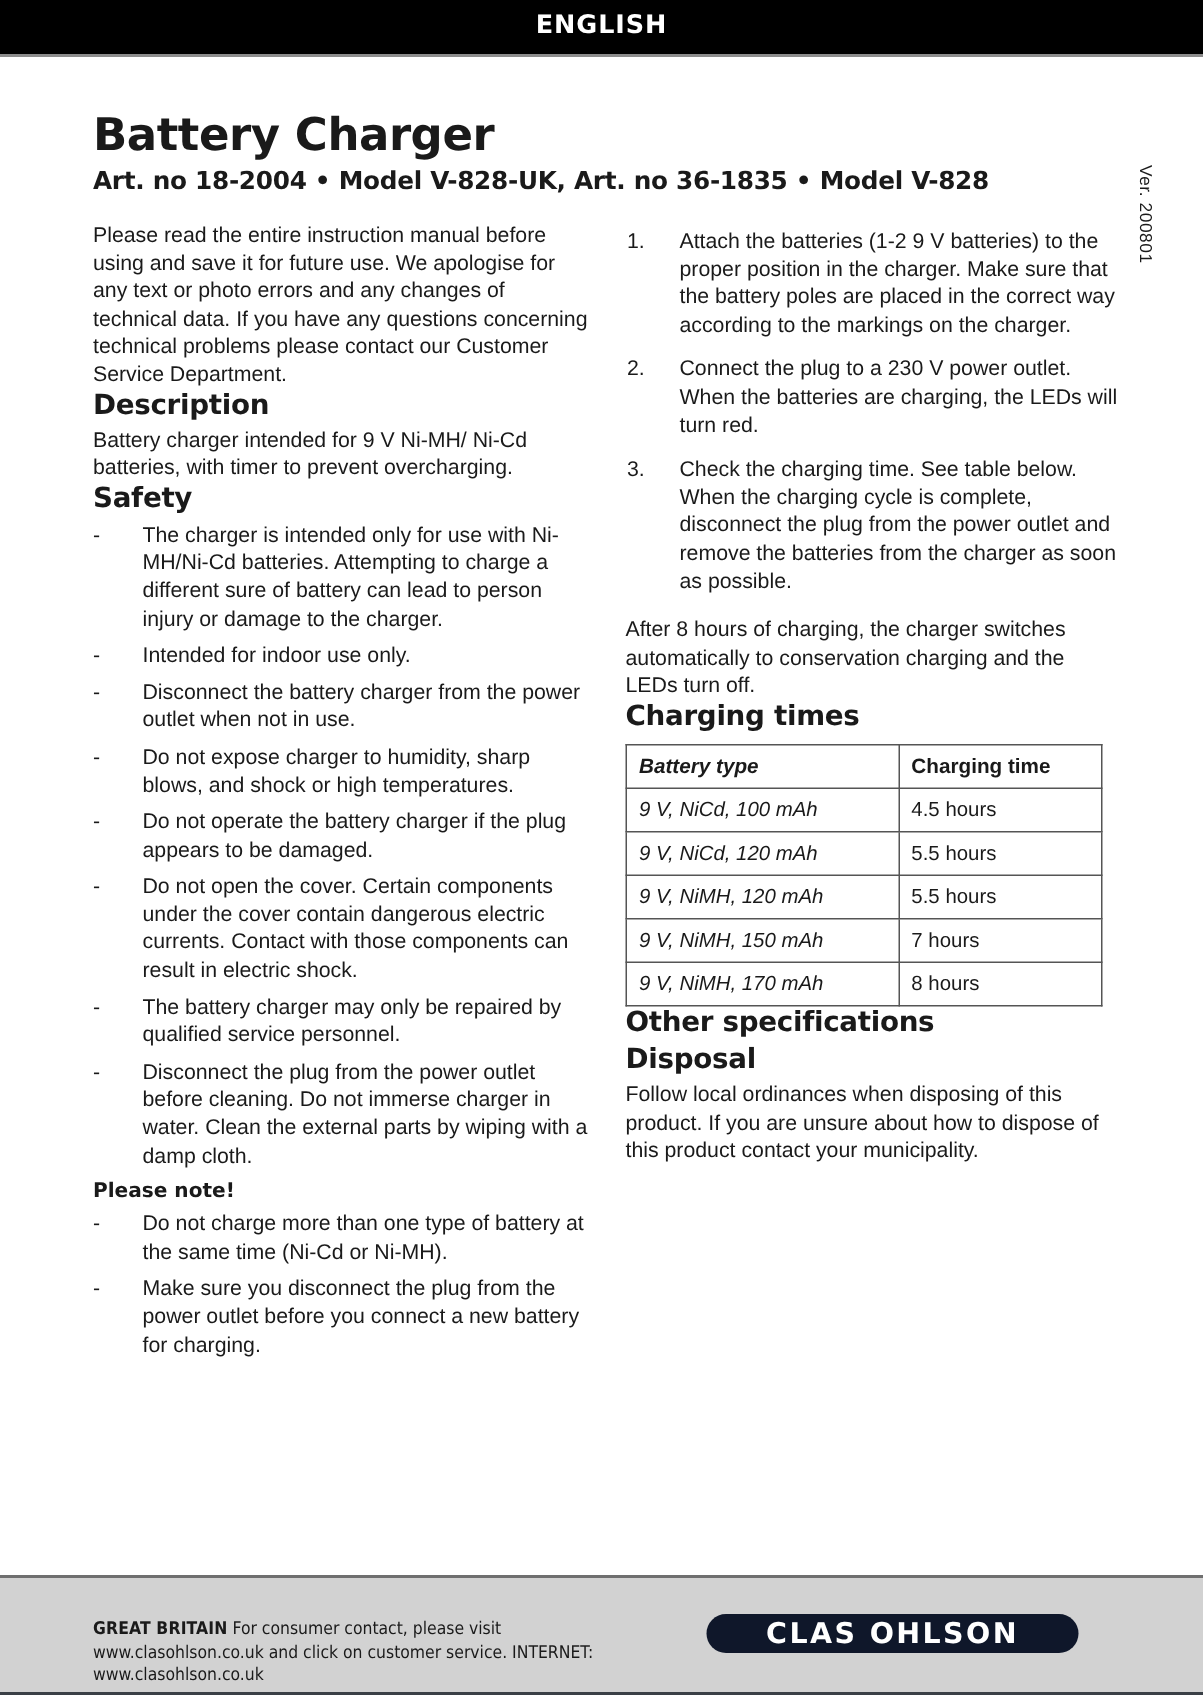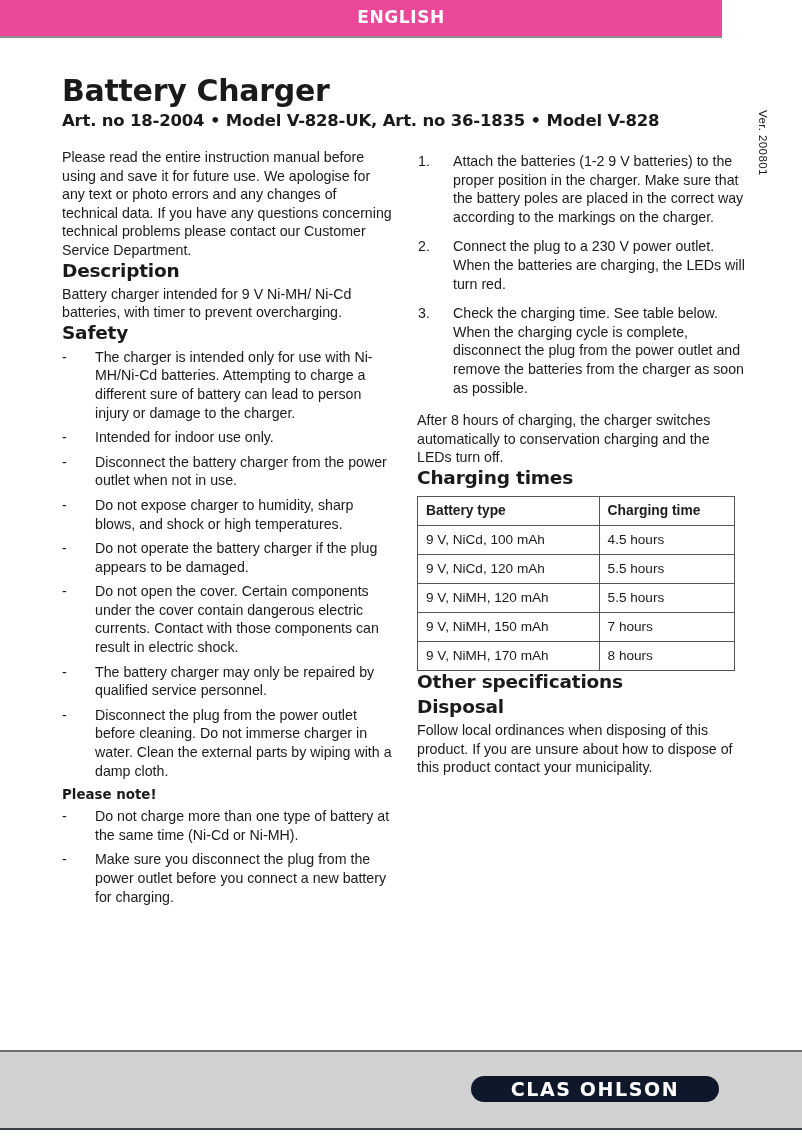--- a/index.html
+++ b/index.html
@@ -14,23 +14,23 @@
     font-family: "Liberation Sans", sans-serif;
     color: #1a1a1a;
     overflow: hidden;
   }
 
   
   .lang-band {
     position: absolute;
     left: 0;
     top: 0;
-    width: 722px;
+    width: 802px;
     height: 36px;
-    background: #ec4899;
+    background: #000000;
     border-bottom: 2px solid #8c8c8c;
     box-sizing: content-box;
   }
   .lang-band-label {
     position: absolute;
     left: 0;
     top: 7px;
     width: 802px;
     text-align: center;
     color: #ffffff;
@@ -159,21 +159,21 @@
     padding: 5px 8px 6px 8px;
     font-size: 13.6px;
     line-height: 17px;
     text-align: left;
     color: #1a1a1a;
   }
   table.times th {
     font-weight: bold;
     font-size: 13.8px;
   }
-  table.times .c1 { width: 188px; }
+  table.times .c1 { width: 188px; font-style: italic; }
   table.times .c2 { width: 130px; }
 
   
   .specs { margin-top: 6px; }
   .specs .row {
     display: flex;
     font-size: 14.2px;
     line-height: 18.6px;
     margin-bottom: 11px;
   }
@@ -312,16 +312,19 @@
     </table>
 
     <h2 class="sec sec-gap-top">Other specifications</h2>
 
     <h2 class="sec sec-gap-top-s">Disposal</h2>
     <p class="body">Follow local ordinances when disposing of this product. If you are unsure about how to dispose of this product contact your municipality.</p>
   </div>
 </div>
 
 <div class="footer-band">
+  <div class="footer-text">
+    <span class="gb">GREAT BRITAIN</span><span> For consumer contact, please visit www.clasohlson.co.uk and click on customer service. INTERNET: www.clasohlson.co.uk</span>
+  </div>
   <div class="logo">
     <span class="logo-text">CLAS OHLSON</span>
   </div>
 </div>
 
 </body></html>

